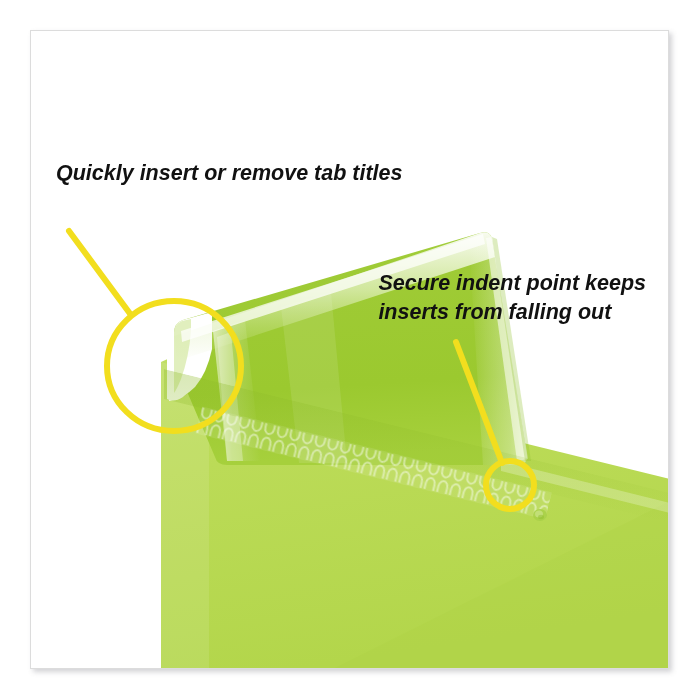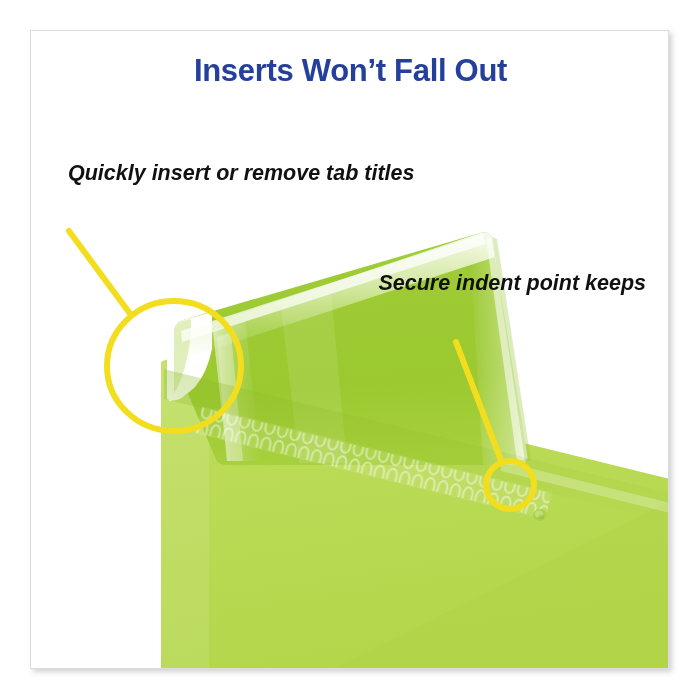--- a/index.html
+++ b/index.html
@@ -53,21 +53,20 @@
   
   .callout-text {
     position: absolute;
     font-style: italic;
     font-weight: bold;
     color: #111111;
     font-size: 21.5px;
     line-height: 29px;
     font-family: "Liberation Sans", sans-serif;
     white-space: nowrap;
-    margin-left: 12px;
   }
   #callout-left-text {
     left: 25px;
     top: 128px;
     text-align: left;
   }
   #callout-right-text {
     right: 22px;
     top: 238px;
   }
@@ -248,28 +247,28 @@
           <ellipse cx="509" cy="484" rx="7" ry="6" fill="#a9d048" opacity="0.9"></ellipse>
           <ellipse cx="508" cy="483" rx="4" ry="3.5" fill="#c4e07c" opacity="0.9"></ellipse>
           <ellipse cx="510" cy="486" rx="3" ry="2.2" fill="#8fbd2c" opacity="0.45"></ellipse>
         </g>
 
         <path d="M 470 430 L 639 472 L 639 482 L 470 440 Z" fill="#ffffff" opacity="0.25"></path>
 
       </svg>
     </div>
 
-    <div id="headline">Inserts Won’t Fall Out</div>
 
     <div id="callout-left-text" class="callout-text">
       <span>Quickly insert or remove tab titles</span>
     </div>
 
     <div id="callout-right-text" class="callout-text">
       <span>Secure indent point keeps</span>
+      <span class="callout-line2">inserts from falling out</span>
     </div>
 
     <svg id="svg-callouts" viewBox="0 0 639 639" xmlns="http://www.w3.org/2000/svg">
 
       <g>
         <line x1="38" y1="200" x2="100" y2="284" stroke="#f2de1e" stroke-width="6" stroke-linecap="round"></line>
         <ellipse cx="143" cy="335" rx="67" ry="65" fill="none" stroke="#f2de1e" stroke-width="6"></ellipse>
       </g>
 
       <g>

